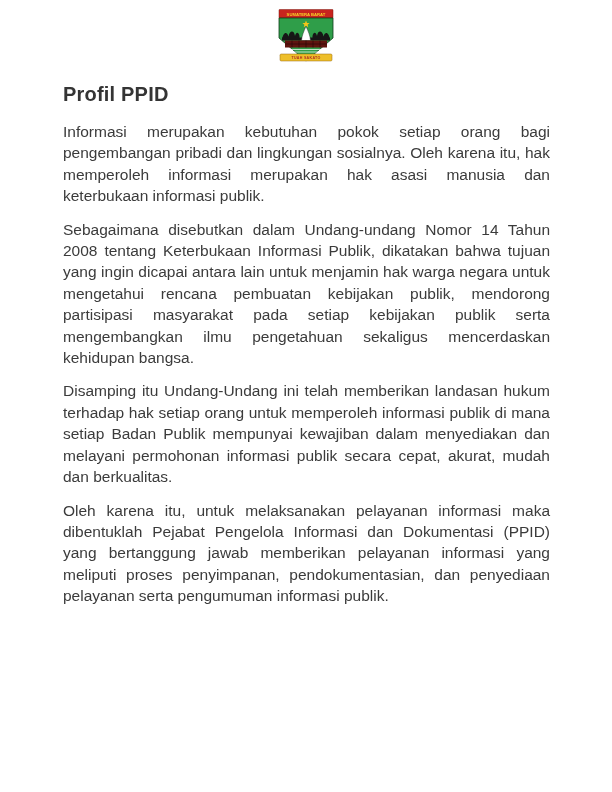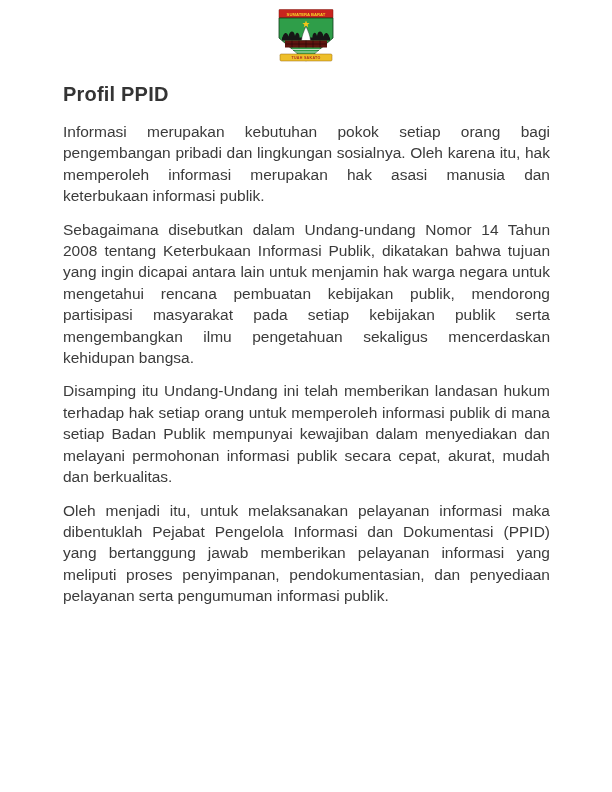--- a/index.html
+++ b/index.html
@@ -70,16 +70,16 @@
       <rect x="8" y="45" width="52" height="7" rx="1.2" stroke="#9a6a10" stroke-width="0.5" fill="#eebf2a"></rect>
       <text x="34" y="50.3" font-size="3.6" font-weight="bold" text-anchor="middle" letter-spacing="0.3" fill="#b03020">TUAH SAKATO</text>
     </svg>
   </div>
 
   <div class="content">
     <h1 class="title">Profil PPID</h1>
     <p class="body-par">Informasi merupakan kebutuhan pokok setiap orang bagi pengembangan pribadi dan lingkungan sosialnya. Oleh karena itu, hak memperoleh informasi merupakan hak asasi manusia dan keterbukaan informasi publik.</p>
     <p class="body-par">Sebagaimana disebutkan dalam Undang-undang Nomor 14 Tahun 2008 tentang Keterbukaan Informasi Publik, dikatakan bahwa tujuan yang ingin dicapai antara lain untuk menjamin hak warga negara untuk mengetahui rencana pembuatan kebijakan publik, mendorong partisipasi masyarakat pada setiap kebijakan publik serta mengembangkan ilmu pengetahuan sekaligus mencerdaskan kehidupan bangsa.</p>
     <p class="body-par">Disamping itu Undang-Undang ini telah memberikan landasan hukum terhadap hak setiap orang untuk memperoleh informasi publik di mana setiap Badan Publik mempunyai kewajiban dalam menyediakan dan melayani permohonan informasi publik secara cepat, akurat, mudah dan berkualitas.</p>
-    <p class="body-par">Oleh menjadi itu, untuk melaksanakan pelayanan informasi maka dibentuklah Pejabat Pengelola Informasi dan Dokumentasi (PPID) yang bertanggung jawab memberikan pelayanan informasi yang meliputi proses penyimpanan, pendokumentasian, dan penyediaan pelayanan serta pengumuman informasi publik.</p>
+    <p class="body-par">Oleh karena itu, untuk melaksanakan pelayanan informasi maka dibentuklah Pejabat Pengelola Informasi dan Dokumentasi (PPID) yang bertanggung jawab memberikan pelayanan informasi yang meliputi proses penyimpanan, pendokumentasian, dan penyediaan pelayanan serta pengumuman informasi publik.</p>
   </div>
 
 </div>
 
 </body></html>

